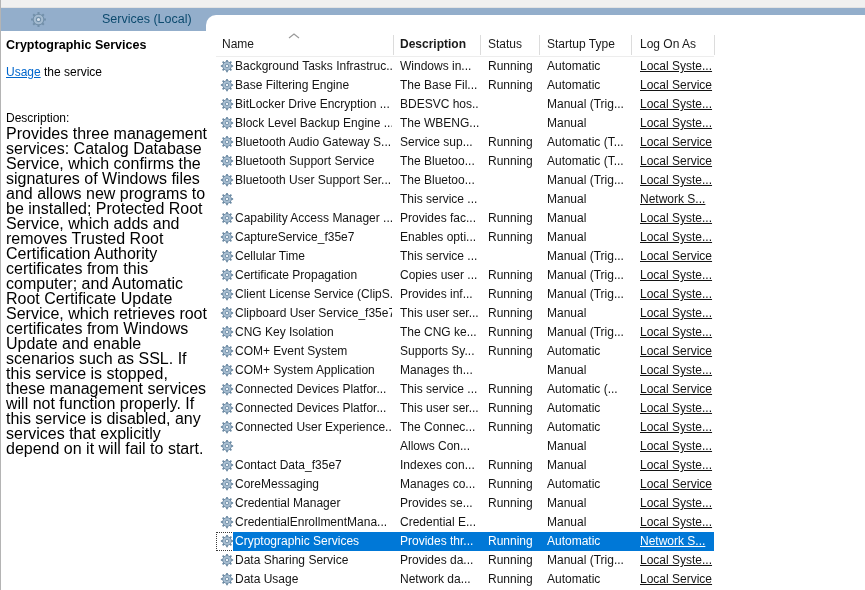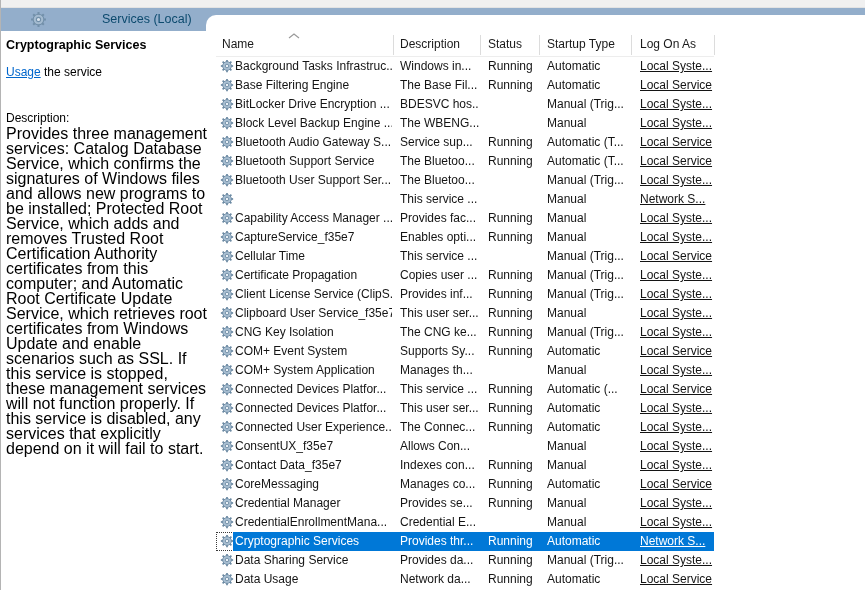--- a/index.html
+++ b/index.html
@@ -22,21 +22,21 @@
   .actions{margin:12px 0 0 5px;font-size:12px;line-height:16px;color:#000;}
   .lnk{color:#0066cc;text-decoration:underline;cursor:pointer;}
   .desc-label{margin:31px 0 0 5px;font-size:12px;color:#000;}
   .desc-text{margin:1px 0 0 5px;width:201px;font-size:16px;line-height:15px;color:#000;}
 
   
   .list{position:absolute;left:215px;top:0;width:650px;}
   .list-header{position:relative;height:26px;background:#fff;}
   .hcell{position:absolute;top:0;height:26px;display:flex;align-items:center;font-size:12px;color:#1a1a1a;cursor:default;}
   .h-name{left:6px;}
-  .h-desc{left:184px;}
+  .h-desc{left:184px;font-weight:bold;}
   .h-status{left:272px;}
   .h-startup{left:331px;}
   .h-logon{left:424px;}
   .hsep{position:absolute;top:4px;width:1px;height:20px;background:#dcdcdc;}
   .hs1{left:177px}.hs2{left:264px}.hs3{left:323px}.hs4{left:415px}.hs5{left:498px}
   .hline{position:absolute;left:0;top:25px;width:498px;height:1px;background:#ededed;}
   .sort-caret{position:absolute;left:72px;top:1px;width:12px;height:8px;}
 
   .rows{position:absolute;left:0;top:26px;width:498px;}
   .row{position:relative;height:19px;}
@@ -331,21 +331,20 @@
     <span class="cell c-desc">The Connec...</span>
     <span class="cell c-status">Running</span>
     <span class="cell c-startup">Automatic</span>
     <span class="cell c-logon">Local Syste...</span>
   </div>
           <div class="row">
 
     <svg class="gear" viewBox="0 0 16 16">
               <use href="#gear-shape"></use>
             </svg>
-    <span class="cell c-name">ConsentUX_f35e7</span>
     <span class="cell c-desc">Allows Con...</span>
     <span class="cell c-status"></span>
     <span class="cell c-startup">Manual</span>
     <span class="cell c-logon">Local Syste...</span>
   </div>
           <div class="row">
 
     <svg class="gear" viewBox="0 0 16 16">
               <use href="#gear-shape"></use>
             </svg>

